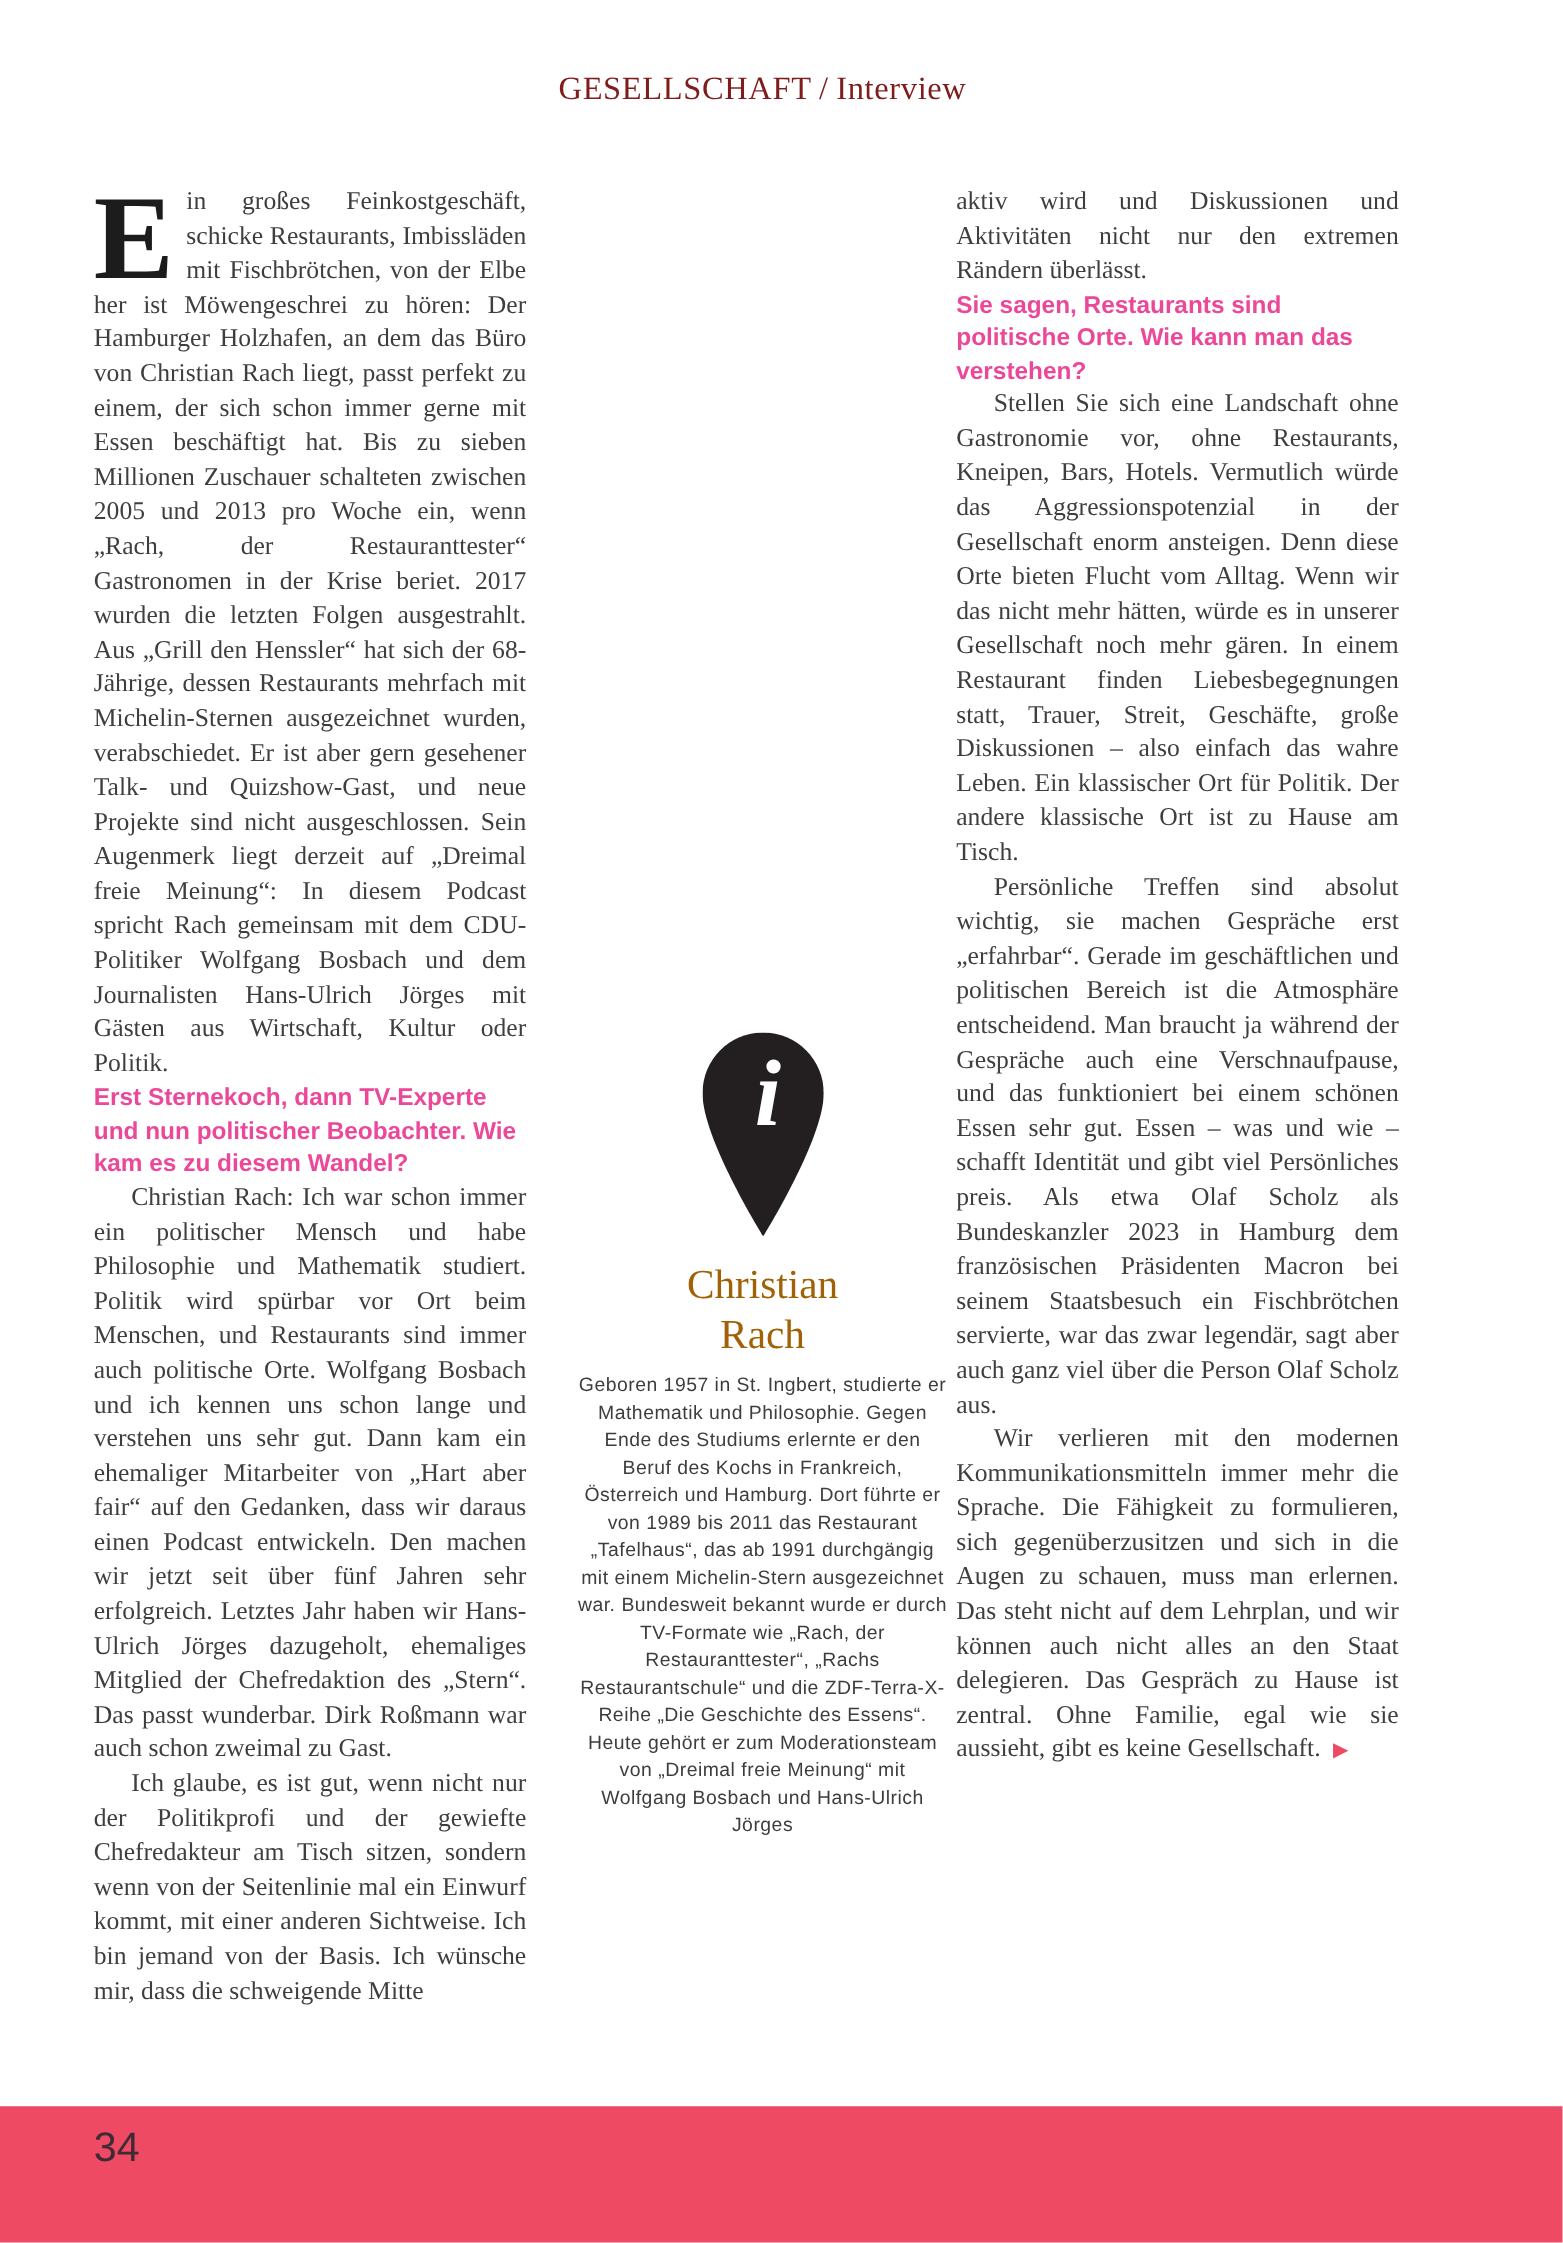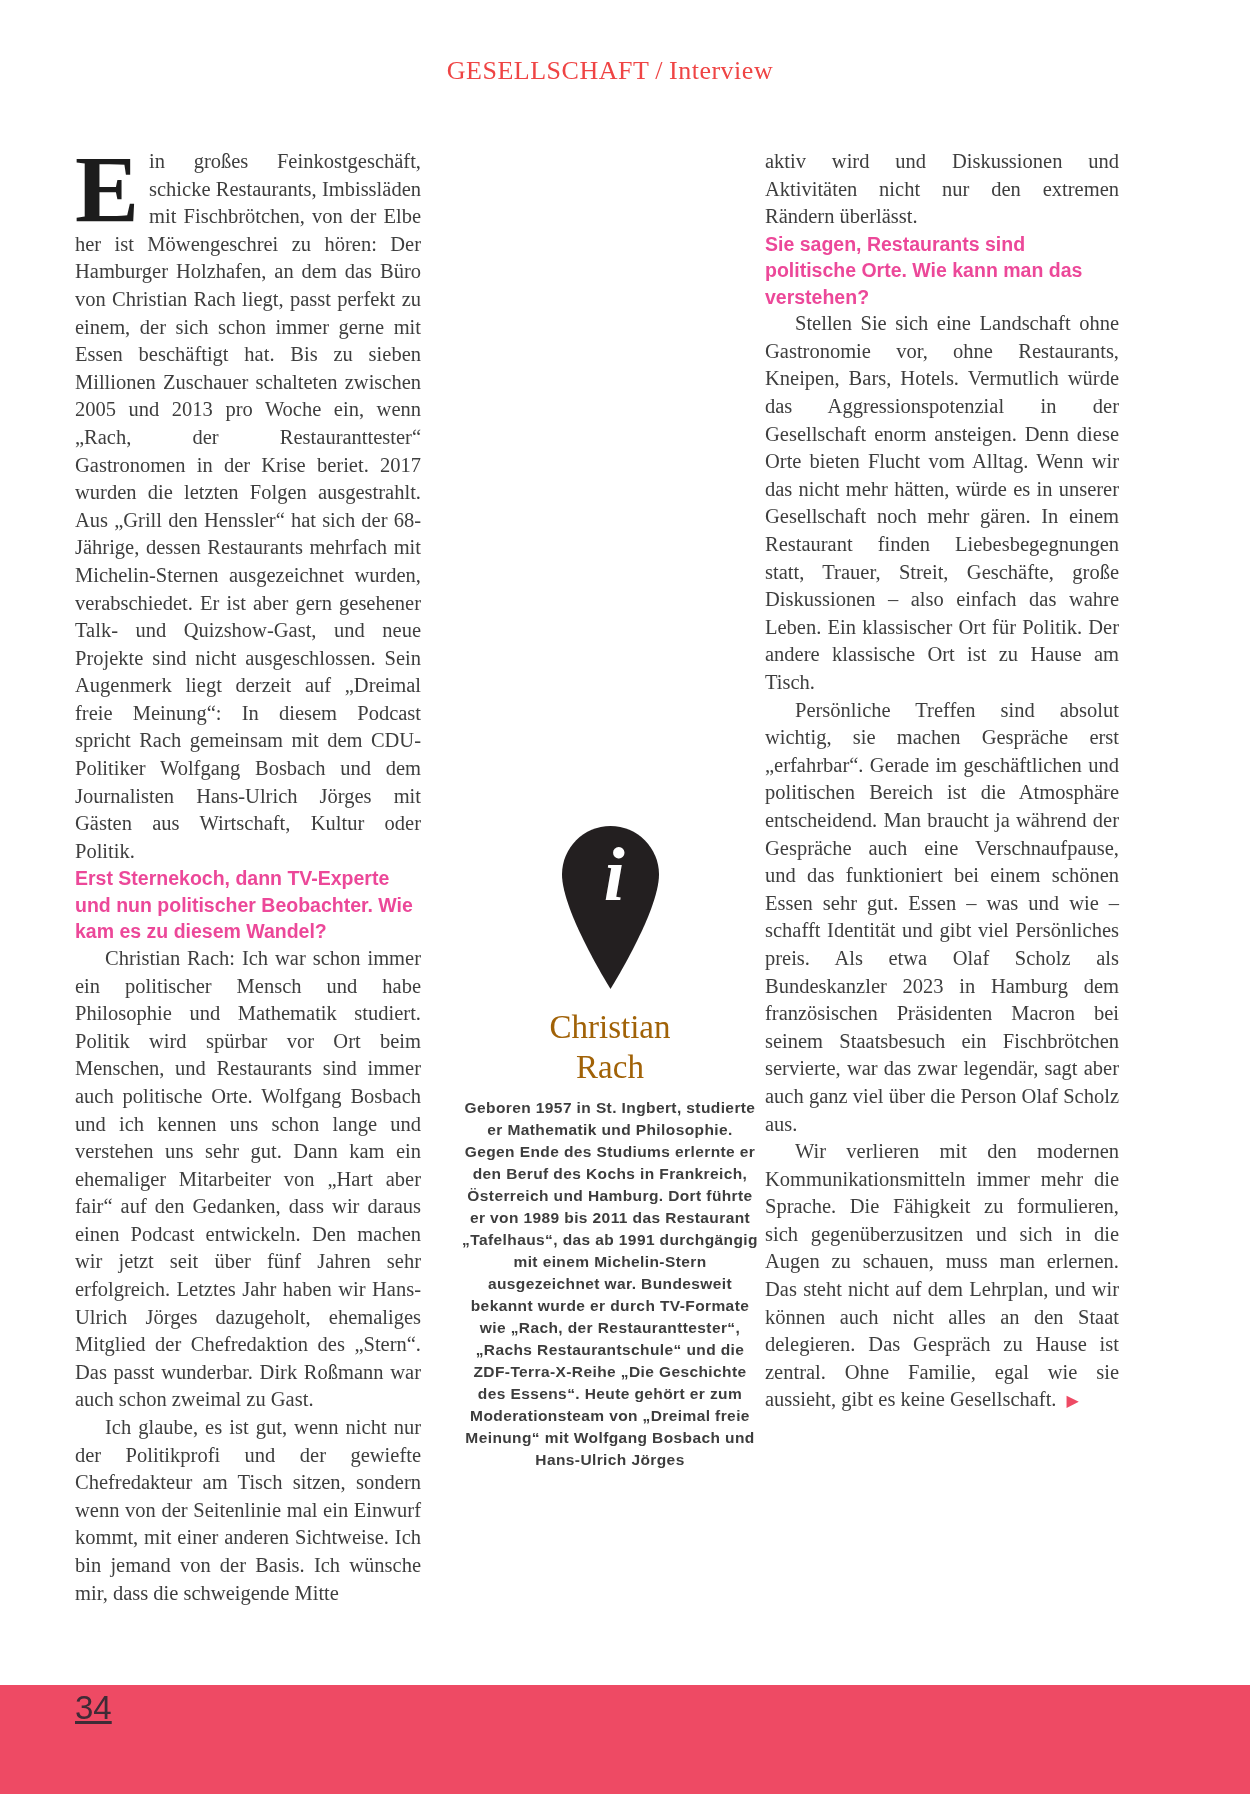--- a/index.html
+++ b/index.html
@@ -12,21 +12,21 @@
   }
 
   
   .page-header {
     position: absolute;
     top: 56px; left: 0; width: 1220px;
     text-align: center;
     font-family: "Liberation Serif", serif;
     font-size: 26px;
     letter-spacing: 0.5px;
-    color: #ef4444;
+    color: #7f1d1d;
   }
   .page-header .sep { padding: 0 6px; }
 
   
   .col {
     position: absolute;
     top: 148px;
     font-size: 20.5px;
     line-height: 27.6px;
     color: #3e3e3e;
@@ -70,43 +70,42 @@
   .pin-wrap { text-align: center; margin: 0 0 14px 0; }
   .info-name {
     font-family: "Liberation Serif", serif;
     font-size: 33px;
     line-height: 40px;
     color: #a16207;
     margin: 0 0 10px 0;
   }
   .info-bio {
     font-family: "Liberation Sans", sans-serif;
-    font-weight: 700;
+    font-weight: 400;
     font-size: 15.5px;
     line-height: 22px;
     letter-spacing: 0.4px;
     color: #3d3d3d;
     margin: 0;
   }
 
   
   .footer-bar {
     position: absolute;
     left: 0; top: 1685px;
     width: 1250px; height: 109px;
     background: #EE4A64;
   }
   .page-number {
     position: absolute;
-    left: 75px; top: 4px;
+    left: 75px; top: 14px;
     font-family: "Liberation Sans", sans-serif;
     font-size: 33px;
     font-weight: 400;
     color: #3f2b36;
-    text-decoration: underline;
   }
 
   .marker {
     color: #EE4A64;
     font-size: 16px;
     margin-left: 10px;
   }
   .lead-in { }
 </style>
 </head>

